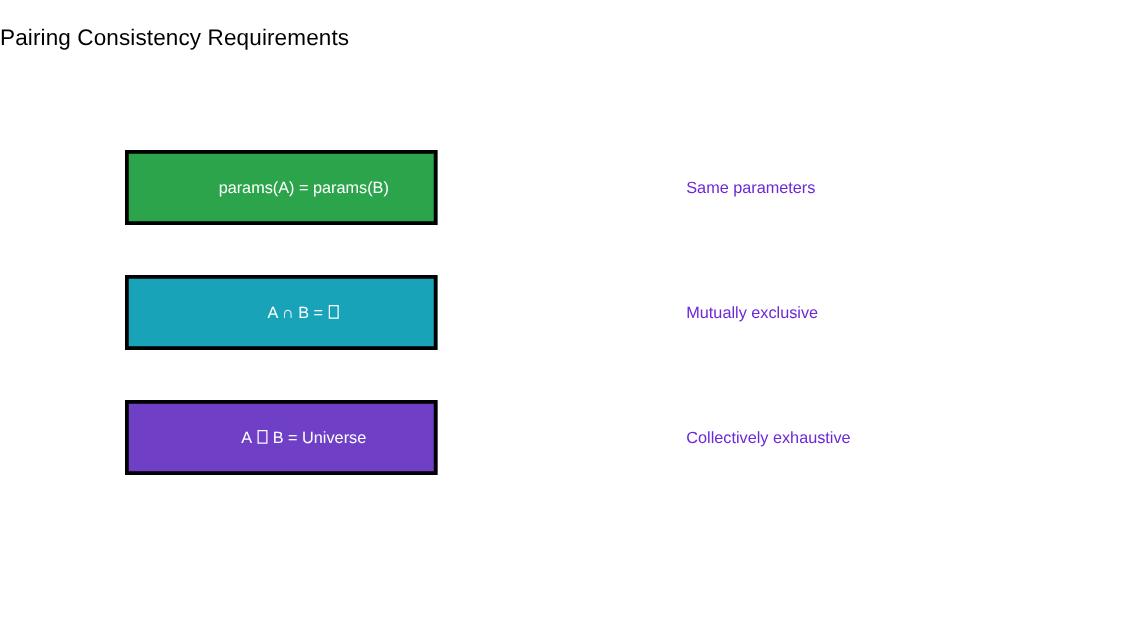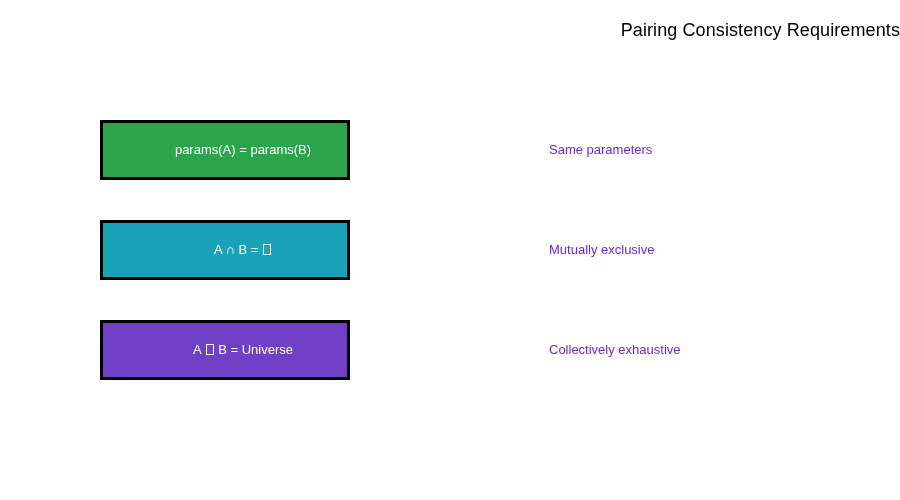--- a/index.html
+++ b/index.html
@@ -19,21 +19,21 @@
     height: 500px;
     background: #ffffff;
   }
 
   
   .title {
     position: absolute;
     top: 18px;
     left: 0;
     width: 900px;
-    text-align: right;
+    text-align: left;
     font-size: 18px;
     font-weight: 400;
     color: #000000;
     letter-spacing: 0.1px;
     line-height: 24px;
     white-space: nowrap;
   }
 
   
   .row {

